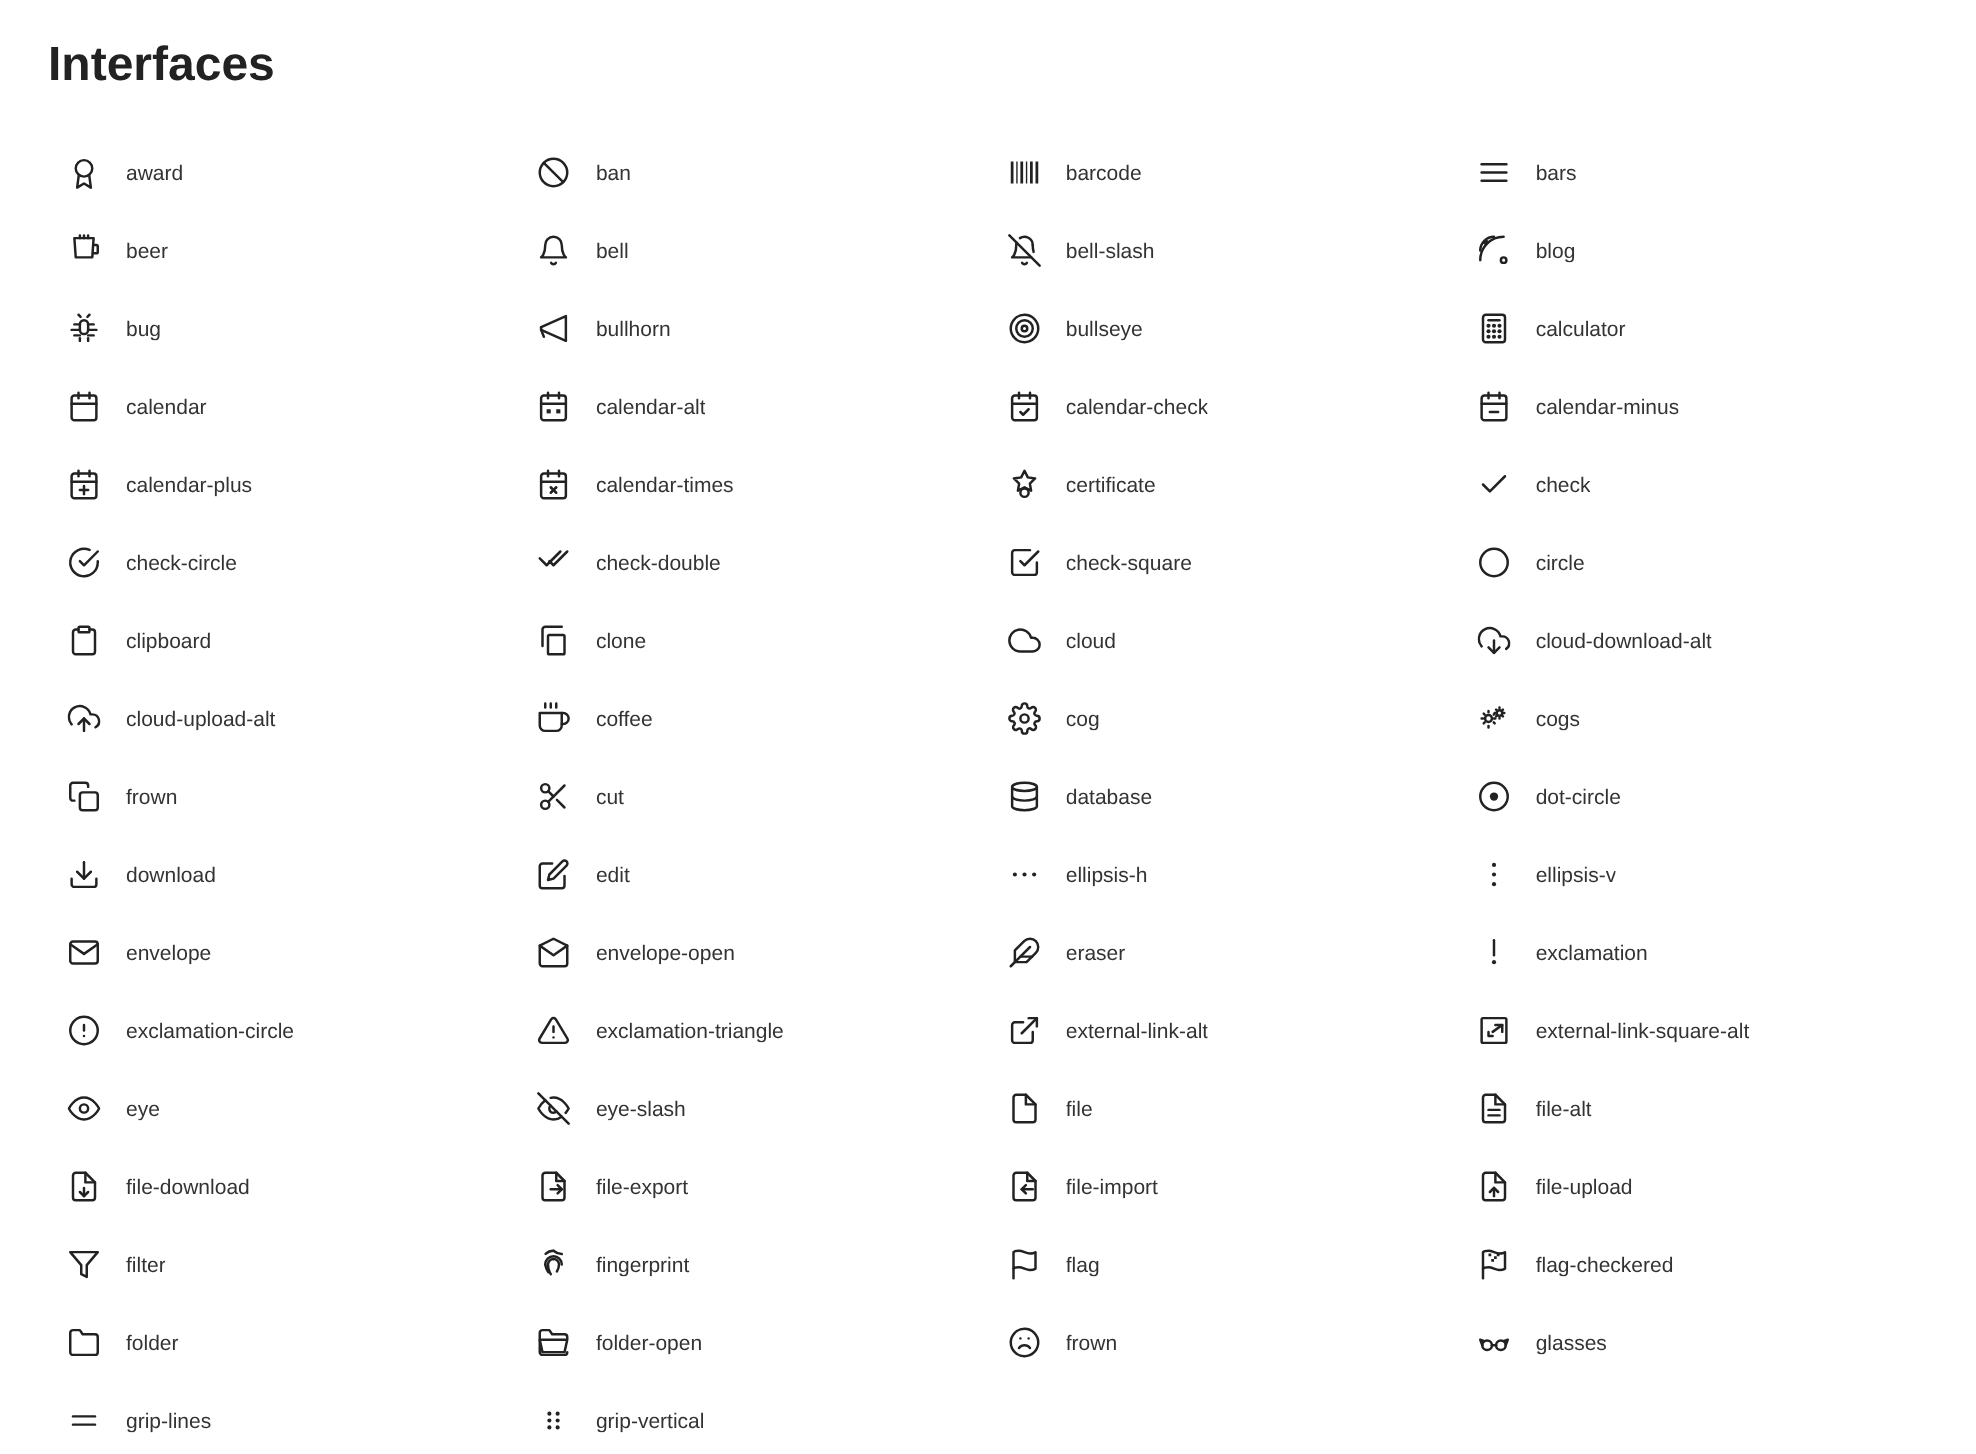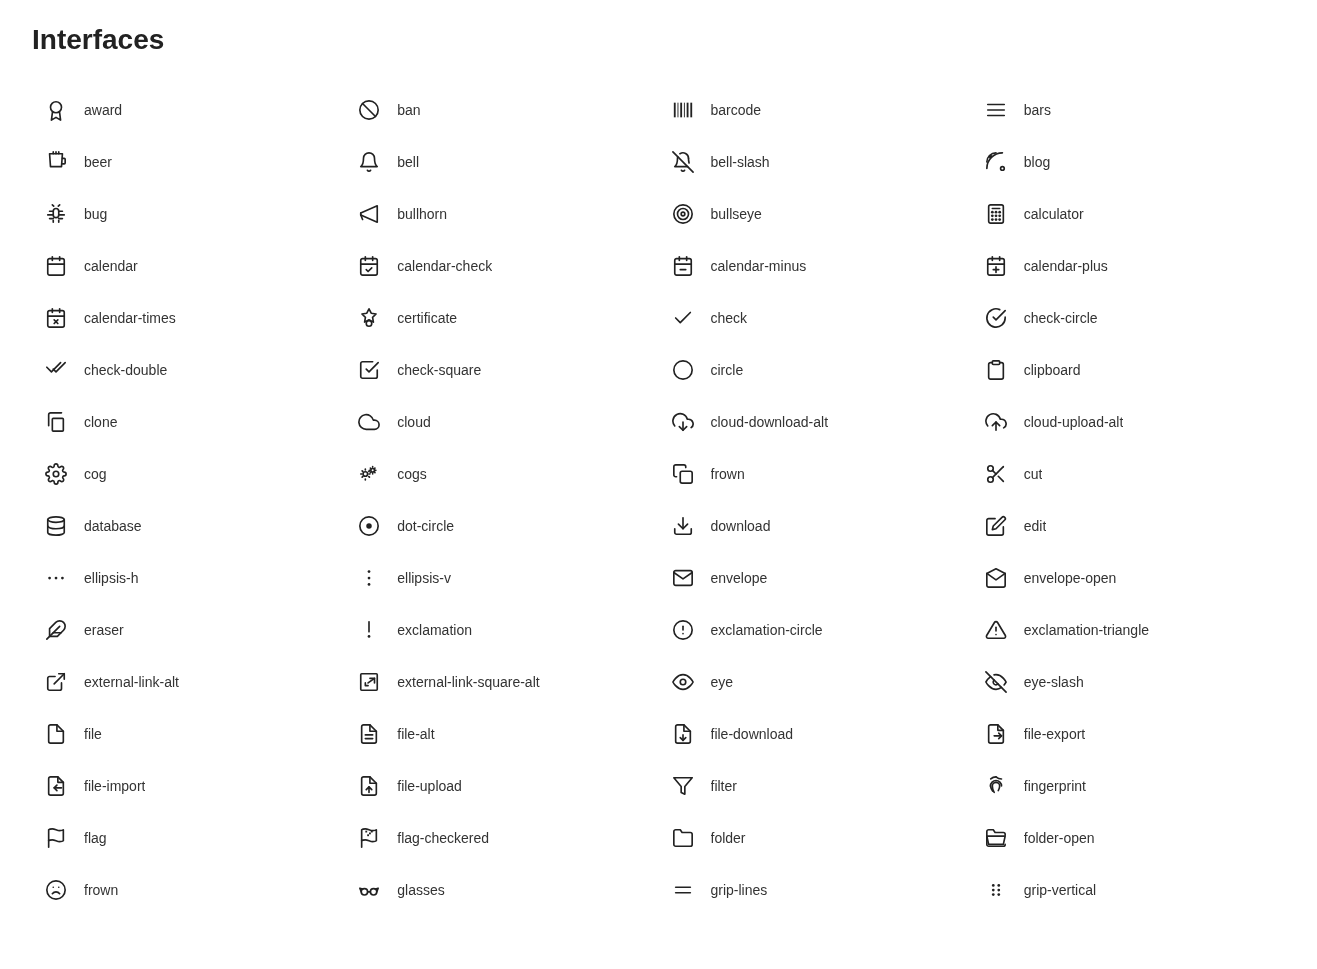--- a/index.html
+++ b/index.html
@@ -3,21 +3,21 @@
   <meta charset="utf-8">
   <style>
     * { box-sizing: border-box; margin: 0; padding: 0; }
     body {
       font-family: -apple-system, BlinkMacSystemFont, 'Segoe UI', sans-serif;
       background: #fff;
       color: #222;
       padding: 24px 32px;
     }
     h1 {
-      font-size: 28px;
+      font-size: 32px;
       font-weight: 700;
       margin-bottom: 28px;
     }
     .icon-grid {
       display: grid;
       grid-template-columns: repeat(4, 1fr);
       gap: 0;
     }
     .icon-item {
       display: flex;
@@ -209,20 +209,33 @@
       </div>
       <span class="icon-label">calendar</span>
     </div>
     <div class="icon-item">
       <div class="icon-symbol">
         <svg viewBox="0 0 24 24">
           <rect x="3" y="4" width="18" height="18" rx="2"></rect>
           <line x1="16" y1="2" x2="16" y2="6"></line>
           <line x1="8" y1="2" x2="8" y2="6"></line>
           <line x1="3" y1="10" x2="21" y2="10"></line>
+          <rect x="7" y="14" width="3" height="3" fill="#222" stroke="none"></rect>
+          <rect x="14" y="14" width="3" height="3" fill="#222" stroke="none"></rect>
+        </svg>
+      </div>
+      <span class="icon-label">calendar-alt</span>
+    </div>
+    <div class="icon-item">
+      <div class="icon-symbol">
+        <svg viewBox="0 0 24 24">
+          <rect x="3" y="4" width="18" height="18" rx="2"></rect>
+          <line x1="16" y1="2" x2="16" y2="6"></line>
+          <line x1="8" y1="2" x2="8" y2="6"></line>
+          <line x1="3" y1="10" x2="21" y2="10"></line>
           <polyline points="9,16 11,18 15,14"></polyline>
         </svg>
       </div>
       <span class="icon-label">calendar-check</span>
     </div>
     <div class="icon-item">
       <div class="icon-symbol">
         <svg viewBox="0 0 24 24">
           <rect x="3" y="4" width="18" height="18" rx="2"></rect>
           <line x1="16" y1="2" x2="16" y2="6"></line>
@@ -349,20 +362,32 @@
     </div>
     <div class="icon-item">
       <div class="icon-symbol">
         <svg viewBox="0 0 24 24">
           <polyline points="16,16 12,12 8,16"></polyline>
           <line x1="12" y1="12" x2="12" y2="21"></line>
           <path d="M20.39 18.39A5 5 0 0018 9h-1.26A8 8 0 103 16.3"></path>
         </svg>
       </div>
       <span class="icon-label">cloud-upload-alt</span>
+    </div>
+    <div class="icon-item">
+      <div class="icon-symbol">
+        <svg viewBox="0 0 24 24">
+          <path d="M18 8h1a4 4 0 010 8h-1"></path>
+          <path d="M2 8h16v9a4 4 0 01-4 4H6a4 4 0 01-4-4V8z"></path>
+          <line x1="6" y1="1" x2="6" y2="4"></line>
+          <line x1="10" y1="1" x2="10" y2="4"></line>
+          <line x1="14" y1="1" x2="14" y2="4"></line>
+        </svg>
+      </div>
+      <span class="icon-label">coffee</span>
     </div>
     <div class="icon-item">
       <div class="icon-symbol">
         <svg viewBox="0 0 24 24">
           <circle cx="12" cy="12" r="3"></circle>
           <path d="M19.4 15a1.65 1.65 0 00.33 1.82l.06.06a2 2 0 010 2.83 2 2 0 01-2.83 0l-.06-.06a1.65 1.65 0 00-1.82-.33 1.65 1.65 0 00-1 1.51V21a2 2 0 01-2 2 2 2 0 01-2-2v-.09A1.65 1.65 0 009 19.4a1.65 1.65 0 00-1.82.33l-.06.06a2 2 0 01-2.83 0 2 2 0 010-2.83l.06-.06A1.65 1.65 0 004.68 15a1.65 1.65 0 00-1.51-1H3a2 2 0 01-2-2 2 2 0 012-2h.09A1.65 1.65 0 004.6 9a1.65 1.65 0 00-.33-1.82l-.06-.06a2 2 0 010-2.83 2 2 0 012.83 0l.06.06A1.65 1.65 0 009 4.68a1.65 1.65 0 001-1.51V3a2 2 0 012-2 2 2 0 012 2v.09a1.65 1.65 0 001 1.51 1.65 1.65 0 001.82-.33l.06-.06a2 2 0 012.83 0 2 2 0 010 2.83l-.06.06A1.65 1.65 0 0019.4 9a1.65 1.65 0 001.51 1H21a2 2 0 012 2 2 2 0 01-2 2h-.09a1.65 1.65 0 00-1.51 1z"></path>
         </svg>
       </div>
       <span class="icon-label">cog</span>
     </div>

